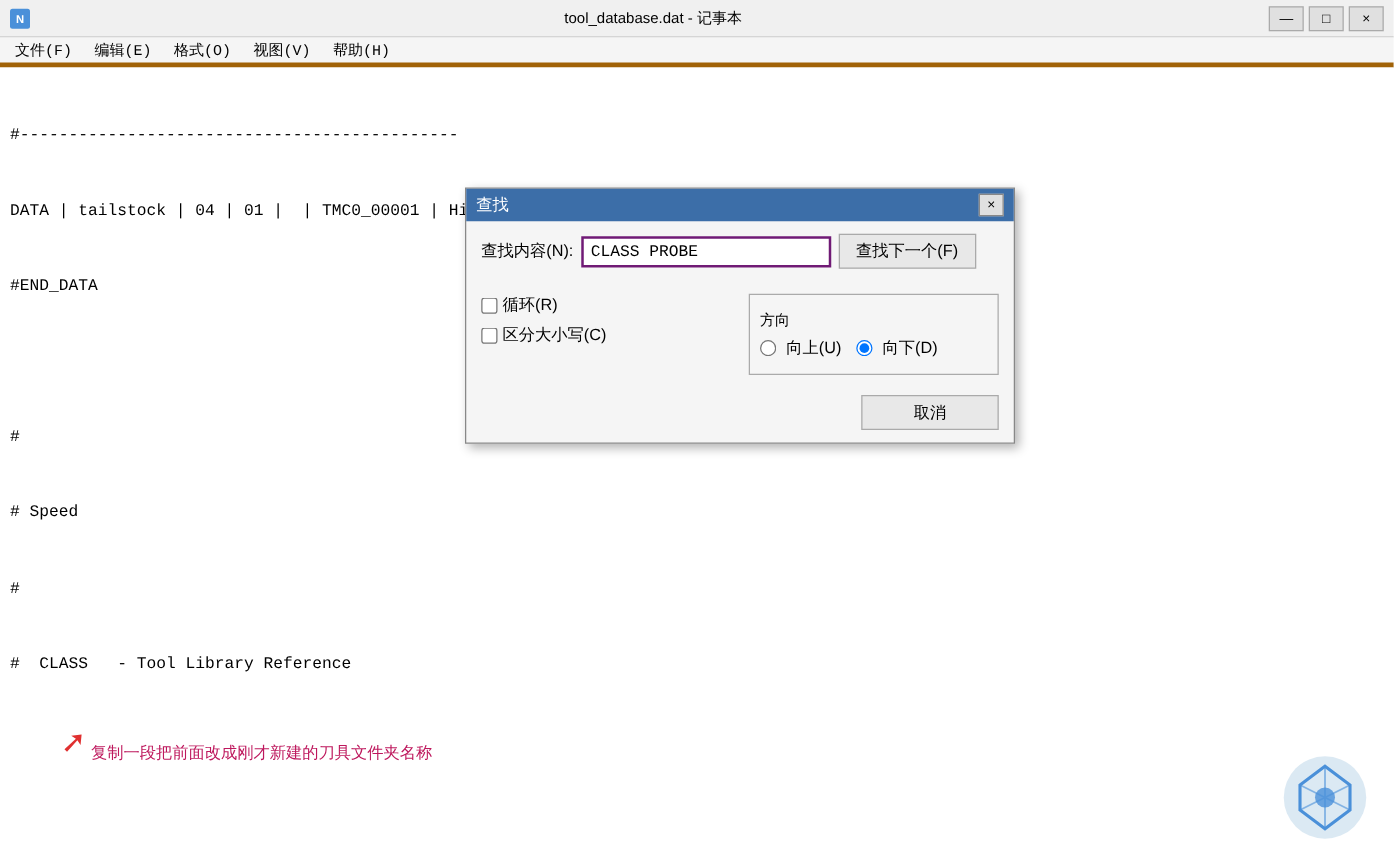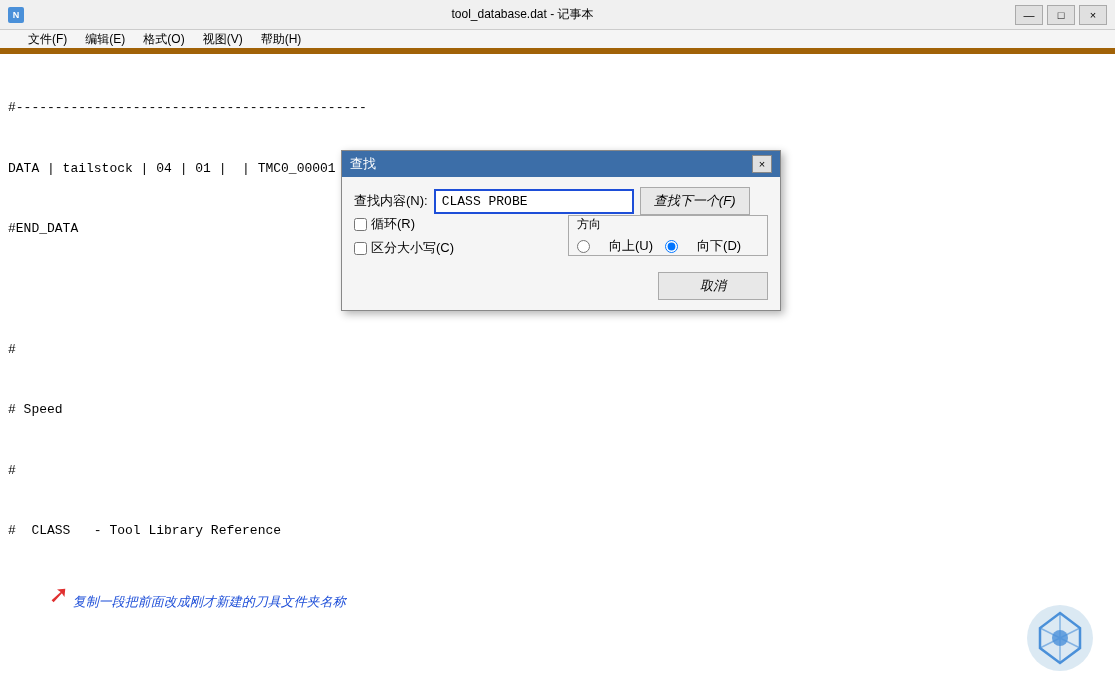--- a/index.html
+++ b/index.html
@@ -59,23 +59,23 @@
       cursor: pointer;
     }
     .title-btn.close { background: #e0e0e0; }
 
     
     .menu-bar {
       background: #f5f5f5;
       height: 24px;
       display: flex;
       align-items: center;
-      padding: 0 20px;
-      border-bottom: 6px solid #a16207;
-      font-family: Liberation Sans, sans-serif;
+      padding: 0 4px;
+      border-bottom: 4px solid #a16207;
+      font-family: Liberation Mono, monospace;
       font-size: 12px;
       gap: 2px;
     }
     .menu-item {
       padding: 2px 8px;
       cursor: pointer;
     }
 
     
     .content-area {
@@ -89,21 +89,21 @@
       white-space: pre;
       font-size: 13px;
     }
 
     .line { display: block; }
 
     
     .find-dialog {
       position: absolute;
       top: 150px;
-      left: 341px;
+      left: 372px;
       width: 440px;
       background: #f5f5f5;
       border: 1px solid #888;
       box-shadow: 3px 3px 8px rgba(0,0,0,0.3);
       z-index: 100;
       font-family: "Microsoft YaHei", SimSun, sans-serif;
       font-size: 13px;
     }
     .dialog-title-bar {
       background: #3c6ea8;
@@ -125,69 +125,68 @@
       justify-content: center;
       cursor: pointer;
       font-size: 11px;
     }
     .dialog-body {
       padding: 10px 12px;
     }
     .dialog-row {
       display: flex;
       align-items: center;
-      margin-bottom: 0;
+      margin-bottom: 20px;
       gap: 6px;
     }
     .dialog-label {
       font-size: 13px;
       white-space: nowrap;
     }
     .dialog-input {
-      border: 2px solid #1d4ed8;
+      border: 2px solid #701a75;
       padding: 3px 6px;
       font-size: 13px;
       width: 200px;
       font-family: "Courier New", Courier, monospace;
       background: #fff;
     }
     .dialog-btn {
       width: 110px;
       height: 28px;
       background: #e8e8e8;
       border: 1px solid #aaa;
       font-size: 13px;
       font-family: "Microsoft YaHei", SimSun, sans-serif;
       cursor: pointer;
       display: flex;
       align-items: center;
       justify-content: center;
-      font-style: italic;
     }
 
     .direction-section {
       border: 1px solid #aaa;
-      padding: 0 8px;
+      padding: 12px 8px;
       margin-bottom: 8px;
       width: 200px;
     }
     .direction-label {
       font-size: 12px;
       margin-bottom: 4px;
     }
     .radio-row {
       display: flex;
       align-items: center;
       gap: 12px;
       font-size: 13px;
     }
     .radio-item {
       display: flex;
       align-items: center;
-      gap: 19px;
+      gap: 8px;
     }
     .checkbox-row {
       display: flex;
       align-items: center;
       gap: 4px;
       font-size: 13px;
       margin-bottom: 6px;
     }
 
     
@@ -198,25 +197,24 @@
       display: flex;
       align-items: flex-end;
       gap: 6px;
       z-index: 50;
     }
     .annotation-arrow {
       color: #e03030;
       font-size: 28px;
     }
     .annotation-text {
-      color: #1d4ed8;
+      color: #be185d;
       font-size: 13px;
       font-family: "Microsoft YaHei", SimSun, sans-serif;
       padding-bottom: 2px;
-      font-style: italic;
     }
 
     
     .logo {
       position: absolute;
       bottom: 20px;
       right: 20px;
       width: 70px;
       height: 70px;
       z-index: 50;

